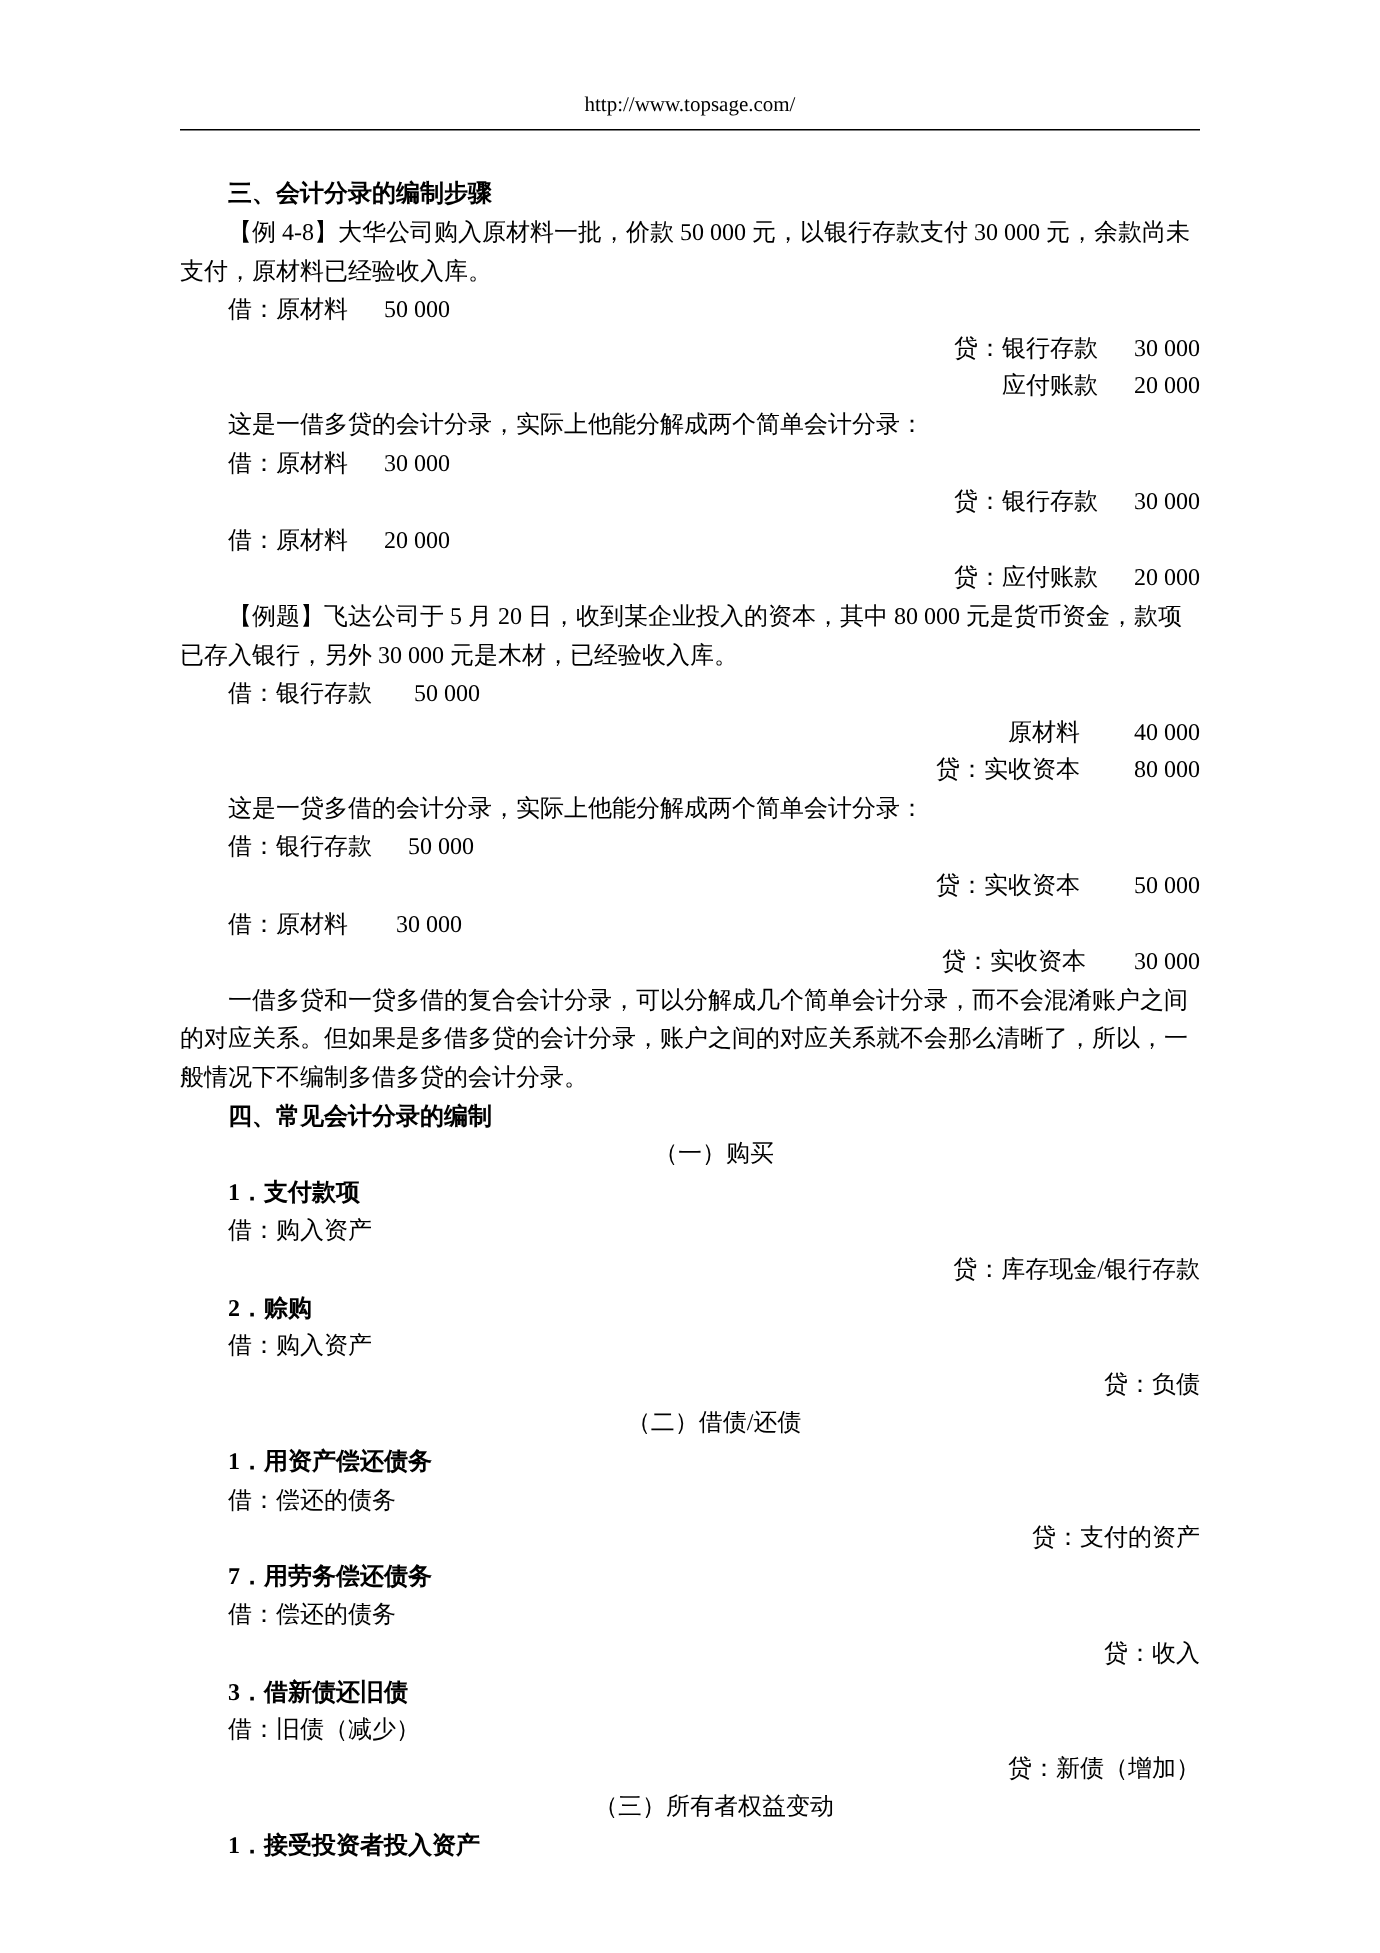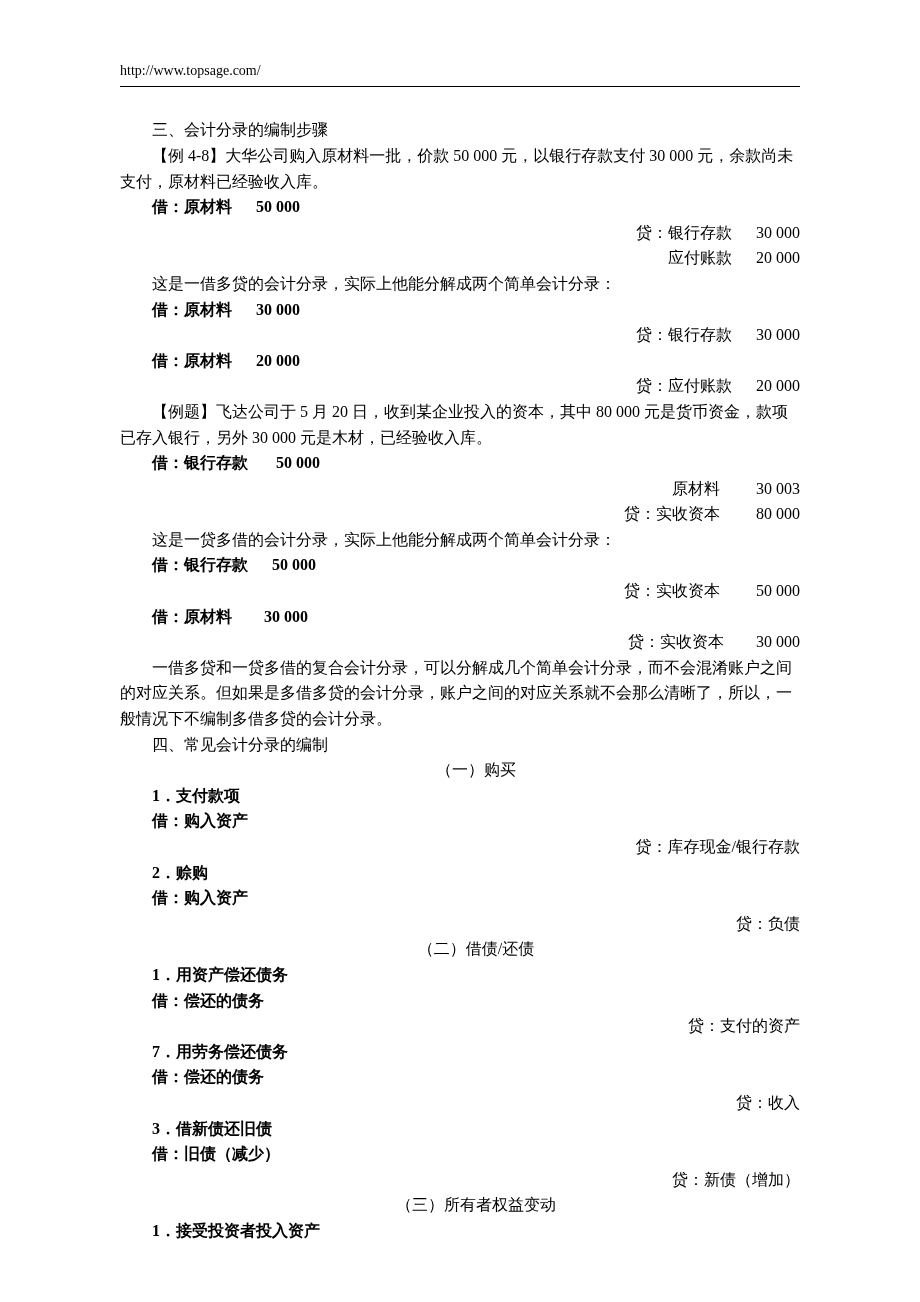--- a/index.html
+++ b/index.html
@@ -6,42 +6,42 @@
       font-family: "SimSun", "宋体", serif;
       font-size: 16px;
       line-height: 1.6;
       color: #000;
       background: #fff;
       margin: 0;
       padding: 60px 120px 40px 120px;
       width: 680px;
     }
     .header-url {
+      text-align: center;
       font-size: 14px;
       margin-bottom: 4px;
     }
     .header-line {
       border-top: 1.5px solid #000;
       margin-bottom: 30px;
     }
     .section-title {
-      font-weight: normal;
+      font-weight: bold;
       text-indent: 2em;
       margin: 0;
     }
     .para {
       text-indent: 2em;
       margin: 0;
       white-space: pre-wrap;
     }
     .entry {
       margin: 0;
       text-indent: 2em;
       white-space: pre;
-      font-weight: bold;
     }
     .entry-credit {
       margin: 0;
       text-indent: 4em;
       white-space: pre;
       text-align: right;
     }
     .entry-credit-2 {
       margin: 0;
       text-indent: 5em;
@@ -70,21 +70,21 @@
 <p class="entry">借：原材料      50 000</p>
 <p class="entry-credit">贷：银行存款      30 000</p>
 <p class="entry-credit-2">应付账款      20 000</p>
 <p class="para">这是一借多贷的会计分录，实际上他能分解成两个简单会计分录：</p>
 <p class="entry">借：原材料      30 000</p>
 <p class="entry-credit">贷：银行存款      30 000</p>
 <p class="entry">借：原材料      20 000</p>
 <p class="entry-credit">贷：应付账款      20 000</p>
 <p class="para">【例题】飞达公司于 5 月 20 日，收到某企业投入的资本，其中 80 000 元是货币资金，款项已存入银行，另外 30 000 元是木材，已经验收入库。</p>
 <p class="entry">借：银行存款       50 000</p>
-<p class="entry-credit">原材料         30 003</p>
+<p class="entry-credit">原材料         40 000</p>
 <p class="entry-credit">贷：实收资本         80 000</p>
 <p class="para">这是一贷多借的会计分录，实际上他能分解成两个简单会计分录：</p>
 <p class="entry">借：银行存款      50 000</p>
 <p class="entry-credit">贷：实收资本         50 000</p>
 <p class="entry">借：原材料        30 000</p>
 <p class="entry-credit">贷：实收资本        30 000</p>
 <p class="para">一借多贷和一贷多借的复合会计分录，可以分解成几个简单会计分录，而不会混淆账户之间的对应关系。但如果是多借多贷的会计分录，账户之间的对应关系就不会那么清晰了，所以，一般情况下不编制多借多贷的会计分录。</p>
 
 <p class="section-title">四、常见会计分录的编制</p>
 <p class="sub">（一）购买</p>

